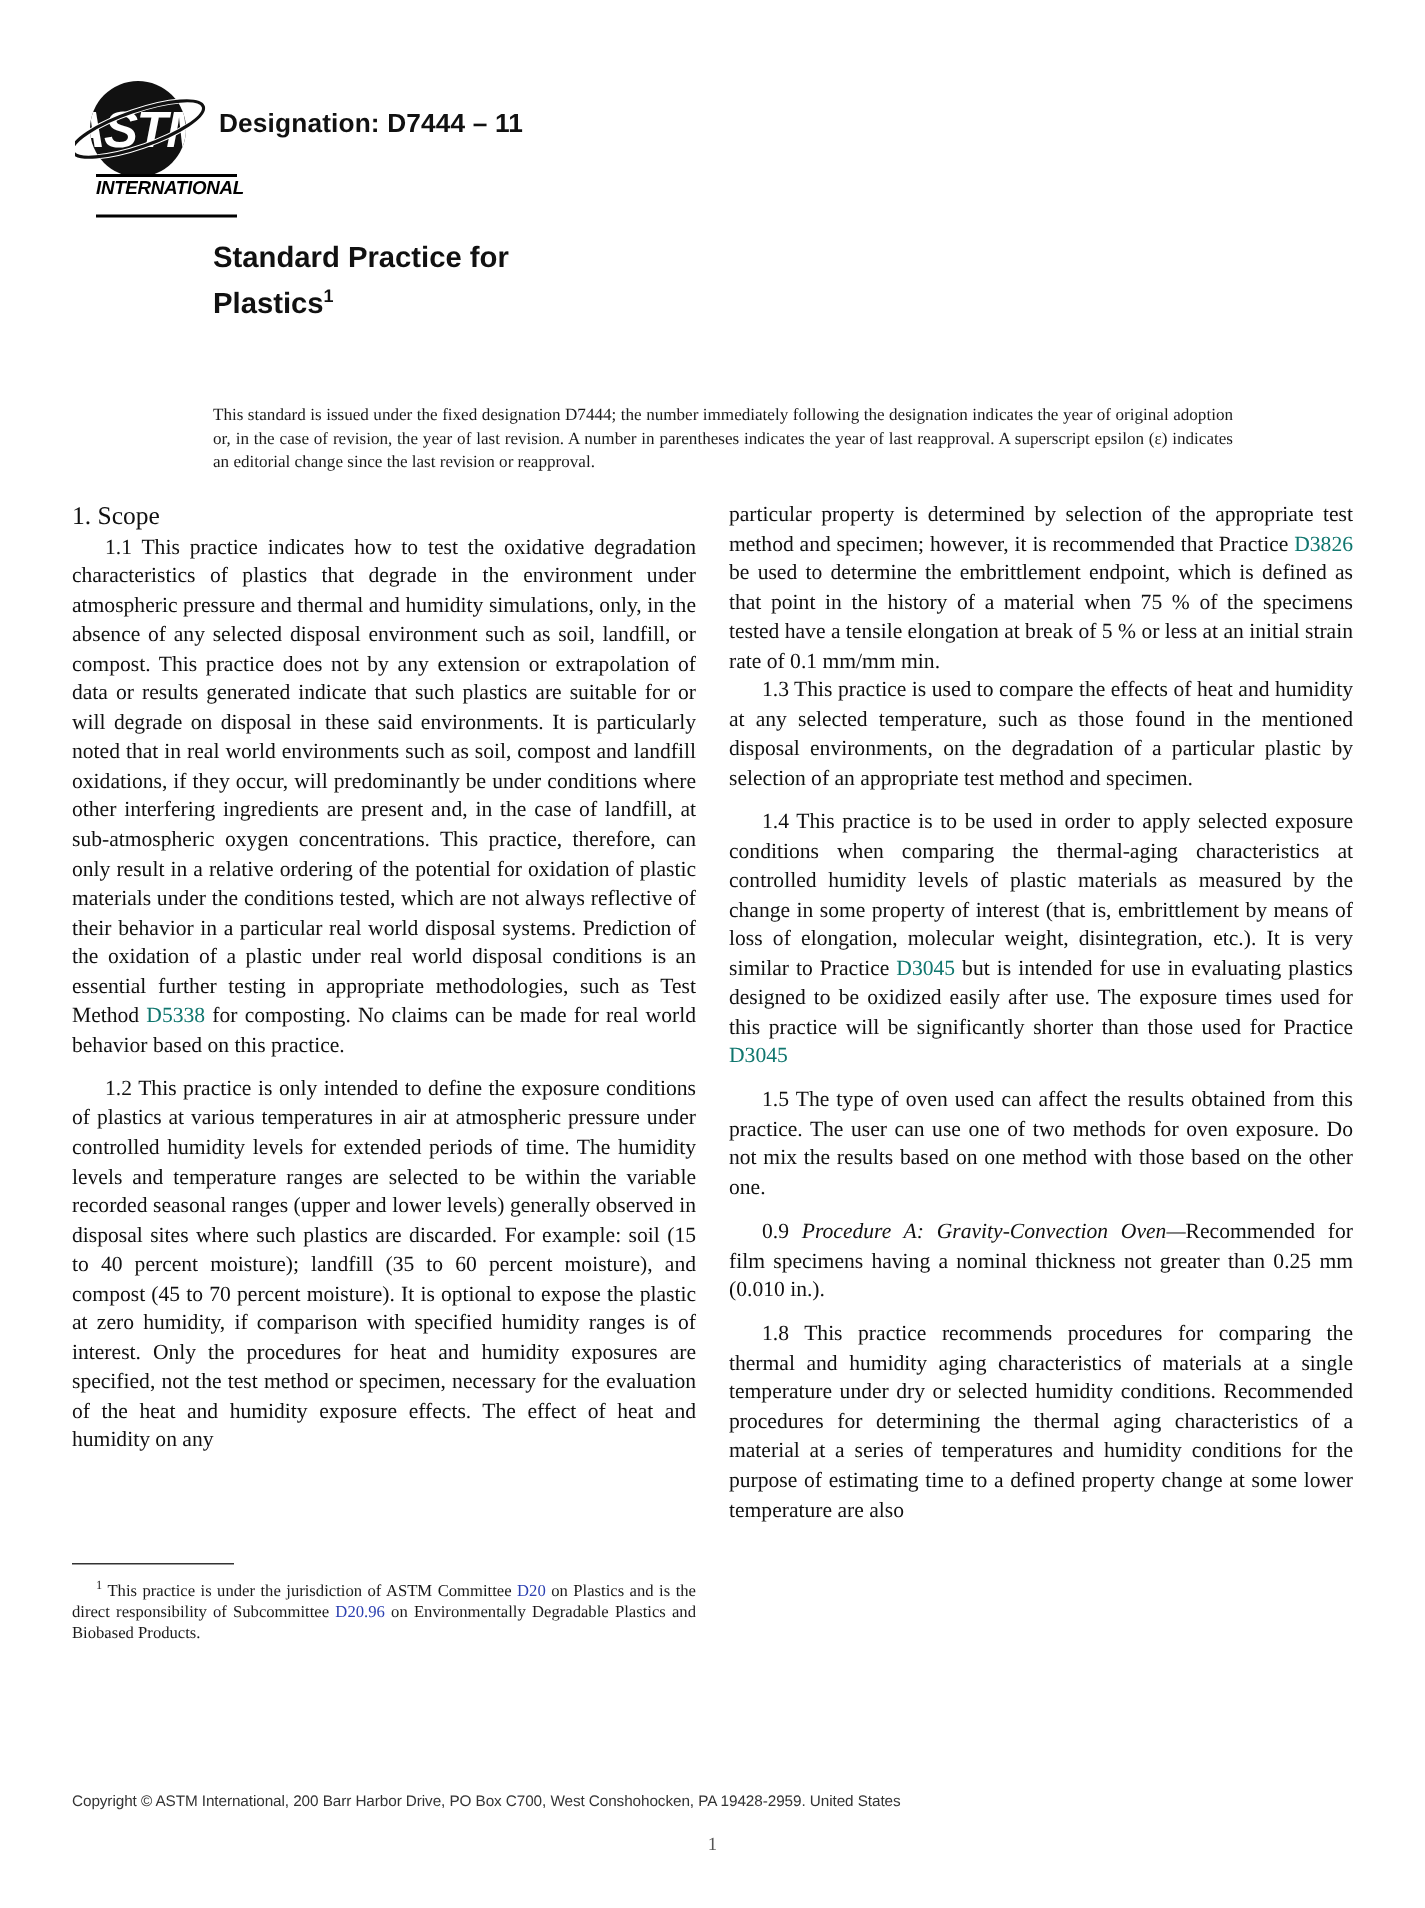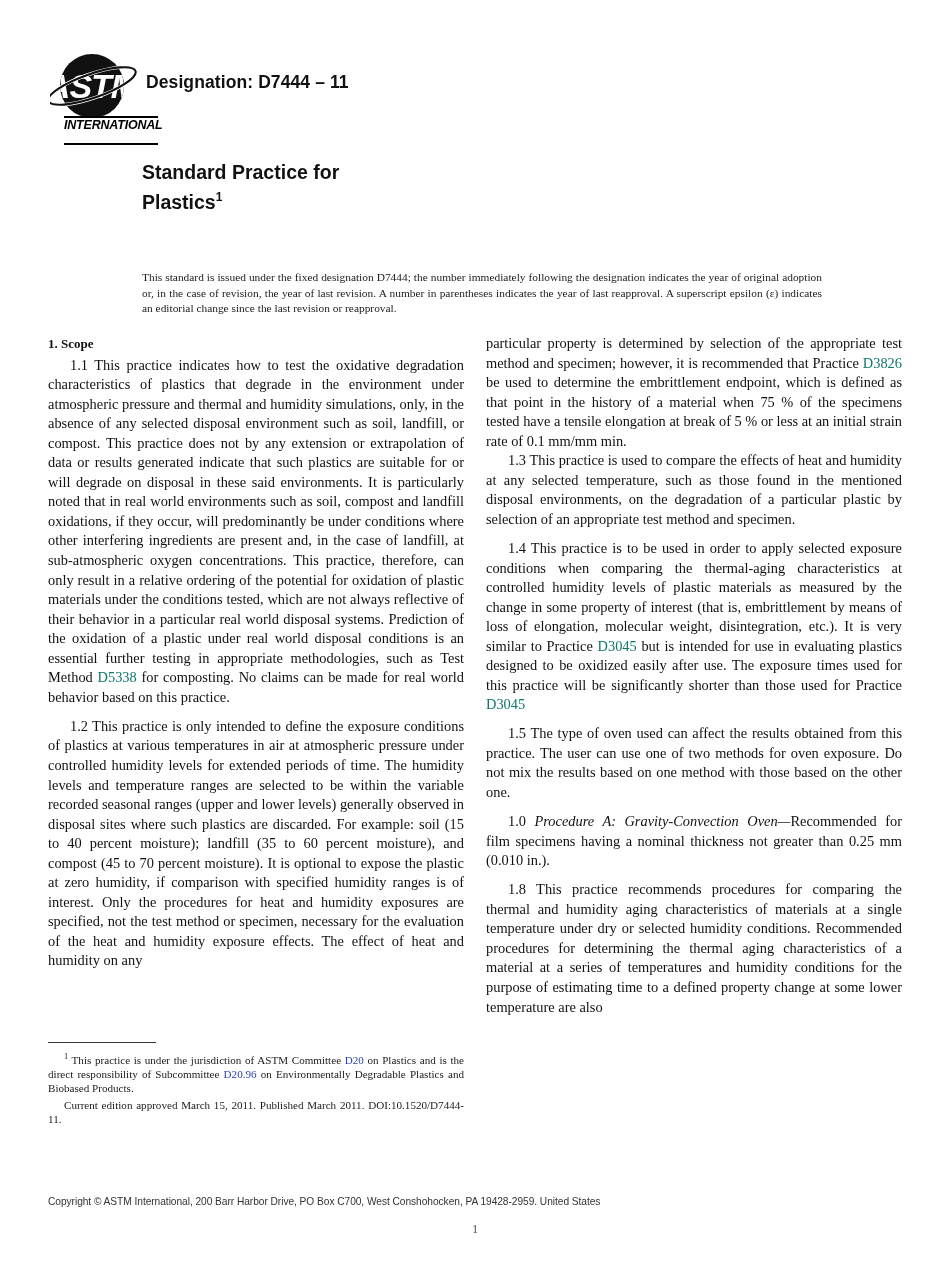--- a/index.html
+++ b/index.html
@@ -112,22 +112,22 @@
     width: 416px;
     font-size: 14.4px;
     line-height: 19.55px;
     text-align: justify;
     color: #111;
   }
   .col-left  { left: 48px; }
   .col-right { left: 486px; }
 
   .sec-head {
-    font-weight: bold;
-    font-size: 13px;
+    font-weight: normal;
+    font-size: 17px;
     margin: 0 0 2px 0;
     text-align: left;
   }
   p.para {
     margin: 0;
     padding: 0;
     text-indent: 22px;
     text-align: justify;
   }
   p.para + p.para { margin-top: 9.5px; }
@@ -237,29 +237,28 @@
   <div class="col col-right">
 
     <p class="cont"><span>particular property is determined by selection of the appropriate test method and specimen; however, it is recommended that Practice </span><span class="ref">D3826</span><span> be used to determine the embrittlement endpoint, which is defined as that point in the history of a material when 75 % of the specimens tested have a tensile elongation at break of 5 % or less at an initial strain rate of 0.1 mm/mm min.</span></p>
 
     <p class="para">1.3 This practice is used to compare the effects of heat and humidity at any selected temperature, such as those found in the mentioned disposal environments, on the degradation of a particular plastic by selection of an appropriate test method and specimen.</p>
 
     <p class="para"><span>1.4 This practice is to be used in order to apply selected exposure conditions when comparing the thermal-aging characteristics at controlled humidity levels of plastic materials as measured by the change in some property of interest (that is, embrittlement by means of loss of elongation, molecular weight, disintegration, etc.). It is very similar to Practice </span><span class="ref">D3045</span><span> but is intended for use in evaluating plastics designed to be oxidized easily after use. The exposure times used for this practice will be significantly shorter than those used for Practice </span><span class="ref">D3045</span></p>
 
     <p class="para">1.5 The type of oven used can affect the results obtained from this practice. The user can use one of two methods for oven exposure. Do not mix the results based on one method with those based on the other one.</p>
 
-    <p class="para" style="text-indent:0;"><span style="display:inline-block;width:22px;"></span><span>1.0 </span><span class="it">Procedure A: Gravity-Convection Oven—</span><span>Recommended for film specimens having a nominal thickness not greater than 0.25 mm (0.010 in.).</span></p>
+    <p class="para" style="text-indent:0;"><span style="display:inline-block;width:22px;"></span><span>0.9 </span><span class="it">Procedure A: Gravity-Convection Oven—</span><span>Recommended for film specimens having a nominal thickness not greater than 0.25 mm (0.010 in.).</span></p>
 
 
     <p class="para">1.8 This practice recommends procedures for comparing the thermal and humidity aging characteristics of materials at a single temperature under dry or selected humidity conditions. Recommended procedures for determining the thermal aging characteristics of a material at a series of temperatures and humidity conditions for the purpose of estimating time to a defined property change at some lower temperature are also</p>
 
   </div>
 
   <div class="footnotes">
     <div class="fn-rule"></div>
     <p><span class="fn-sup">1</span><span> This practice is under the jurisdiction of ASTM Committee </span><span class="reflink">D20</span><span> on Plastics and is the direct responsibility of Subcommittee </span><span class="reflink">D20.96</span><span> on Environmentally Degradable Plastics and Biobased Products.</span></p>
-    <p>Current edition approved March 15, 2011. Published March 2011. DOI:10.1520/D7444-11.</p>
   </div>
 
   <div class="footer-copy">Copyright © ASTM International, 200 Barr Harbor Drive, PO Box C700, West Conshohocken, PA 19428-2959. United States</div>
   <div class="page-num">1</div>
 
 </div>
 
 </body></html>

